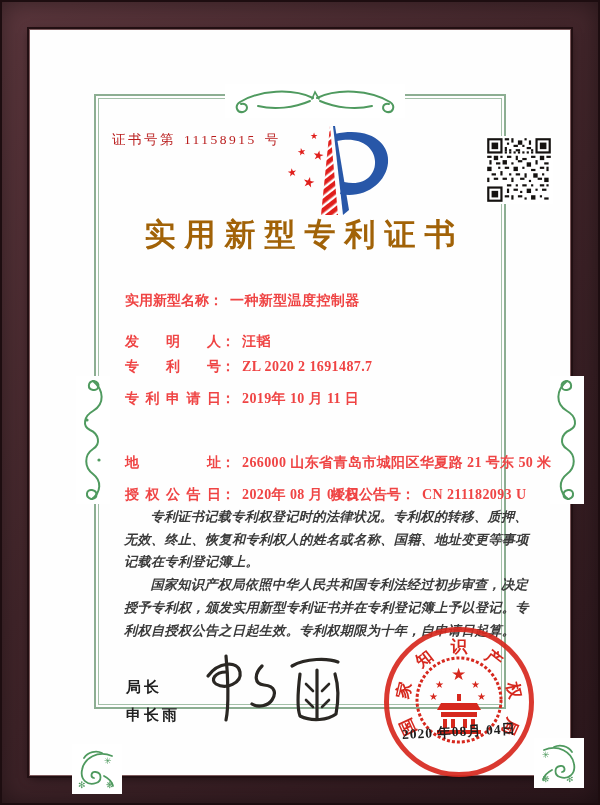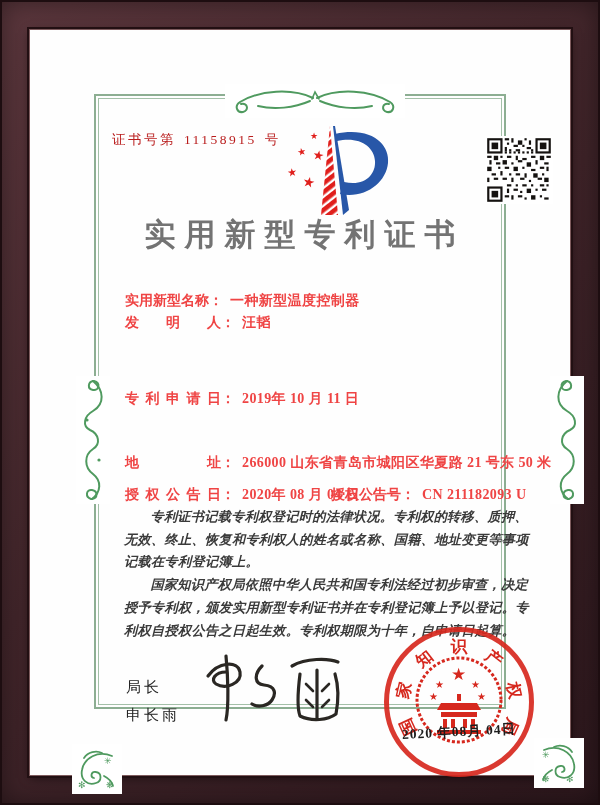--- a/index.html
+++ b/index.html
@@ -12,31 +12,31 @@
   
   .gborder{position:absolute;left:64px;top:64px;right:64px;bottom:66px;
         border:2px solid #8cae92;}
   .gborder:after{content:"";position:absolute;inset:2px;border:1px solid #a3c0a8;}
   .orn{position:absolute;background:#fff;display:flex;align-items:center;justify-content:center;}
   
   .certno{position:absolute;left:82px;top:101px;font-size:13.5px;letter-spacing:2.5px;word-spacing:2px;color:#b91c1c;}
   .logo{position:absolute;left:252px;top:94px;width:114px;height:94px;}
   .qr{position:absolute;left:455px;top:106px;width:68px;height:68px;}
   .title{position:absolute;left:0;right:0;top:184px;text-align:center;font-size:31px;font-weight:700;
-        letter-spacing:9px;text-indent:9px;color:#737373;}
+        letter-spacing:9px;text-indent:9px;color:#a16207;}
   .row{position:absolute;left:95px;width:415px;height:20px;font-size:14px;font-weight:600;color:#ef4444;white-space:nowrap;margin-top:6px;}
   .lbl{display:inline-block;width:96px;text-align:justify;text-align-last:justify;vertical-align:baseline;}
   .lbl.nojust{width:auto;text-align:left;text-align-last:auto;}
   .colon{margin-right:7px;}
   .val{letter-spacing:.4px;}
   .group2{position:absolute;left:206px;top:0;}
   .paras{position:absolute;left:94px;top:476px;width:414px;font-size:13.2px;line-height:1.72;
         font-style:italic;color:#3a3a3a;letter-spacing:.3px;}
   .paras p{margin:0;text-indent:2em;font-weight:600;}
-  .director{position:absolute;left:96px;top:644px;font-size:15px;font-weight:400;letter-spacing:3px;line-height:1.85;color:#222;}
+  .director{position:absolute;left:96px;top:644px;font-size:15px;font-weight:700;letter-spacing:3px;line-height:1.85;color:#222;}
   .sig{position:absolute;left:158px;top:620px;width:170px;height:92px;}
   
   .seal{position:absolute;left:352px;top:595px;width:154px;height:154px;}
   .seal .ring{position:absolute;inset:2px;border:5px solid rgba(215,40,30,.92);border-radius:50%;}
   .seal-char{position:absolute;left:50%;top:50%;width:18px;margin-left:-9px;margin-top:-10px;text-align:center;
         font-size:16.5px;font-weight:700;color:#d6281e;
         transform:rotate(var(--a)) translateY(-56px);}
   .emblem{position:absolute;left:27px;top:25px;}
   .sealdate{position:absolute;left:-6px;right:-6px;top:98px;text-align:center;font-size:13.5px;font-weight:700;
         color:#1d1d1d;letter-spacing:1px;transform:rotate(-3deg);z-index:5;}
@@ -226,22 +226,25 @@
             <rect x="26" y="27" width="2" height="1"></rect>
         </g>
       </svg>
     </div>
 
     <div class="title">实用新型专利证书</div>
 
     <div class="row" style="top:256px">
       <span class="lbl nojust">实用新型名称</span><span class="colon">：</span><span class="val">一种新型温度控制器</span>
     </div>
-    <div class="row" style="top:278px">
+    <div class="row" style="top:297px">
       <span class="lbl">发明人</span><span class="colon">：</span><span class="val">汪韬</span>
+    </div>
+    <div class="row" style="top:322px">
+      <span class="lbl">专利号</span><span class="colon">：</span><span class="val">ZL 2020 2 1691487.7</span>
     </div>
     <div class="row" style="top:354px">
       <span class="lbl">专利申请日</span><span class="colon">：</span><span class="val">2019年 10 月 11 日</span>
     </div>
     <div class="row" style="top:418px">
       <span class="lbl">地址</span><span class="colon">：</span><span class="val">266000 山东省青岛市城阳区华夏路 21 号东 50 米</span>
     </div>
     <div class="row" style="top:450px">
       <span class="lbl">授权公告日</span><span class="colon">：</span><span class="val">2020年 08 月 04 日</span>
       <span class="group2">

